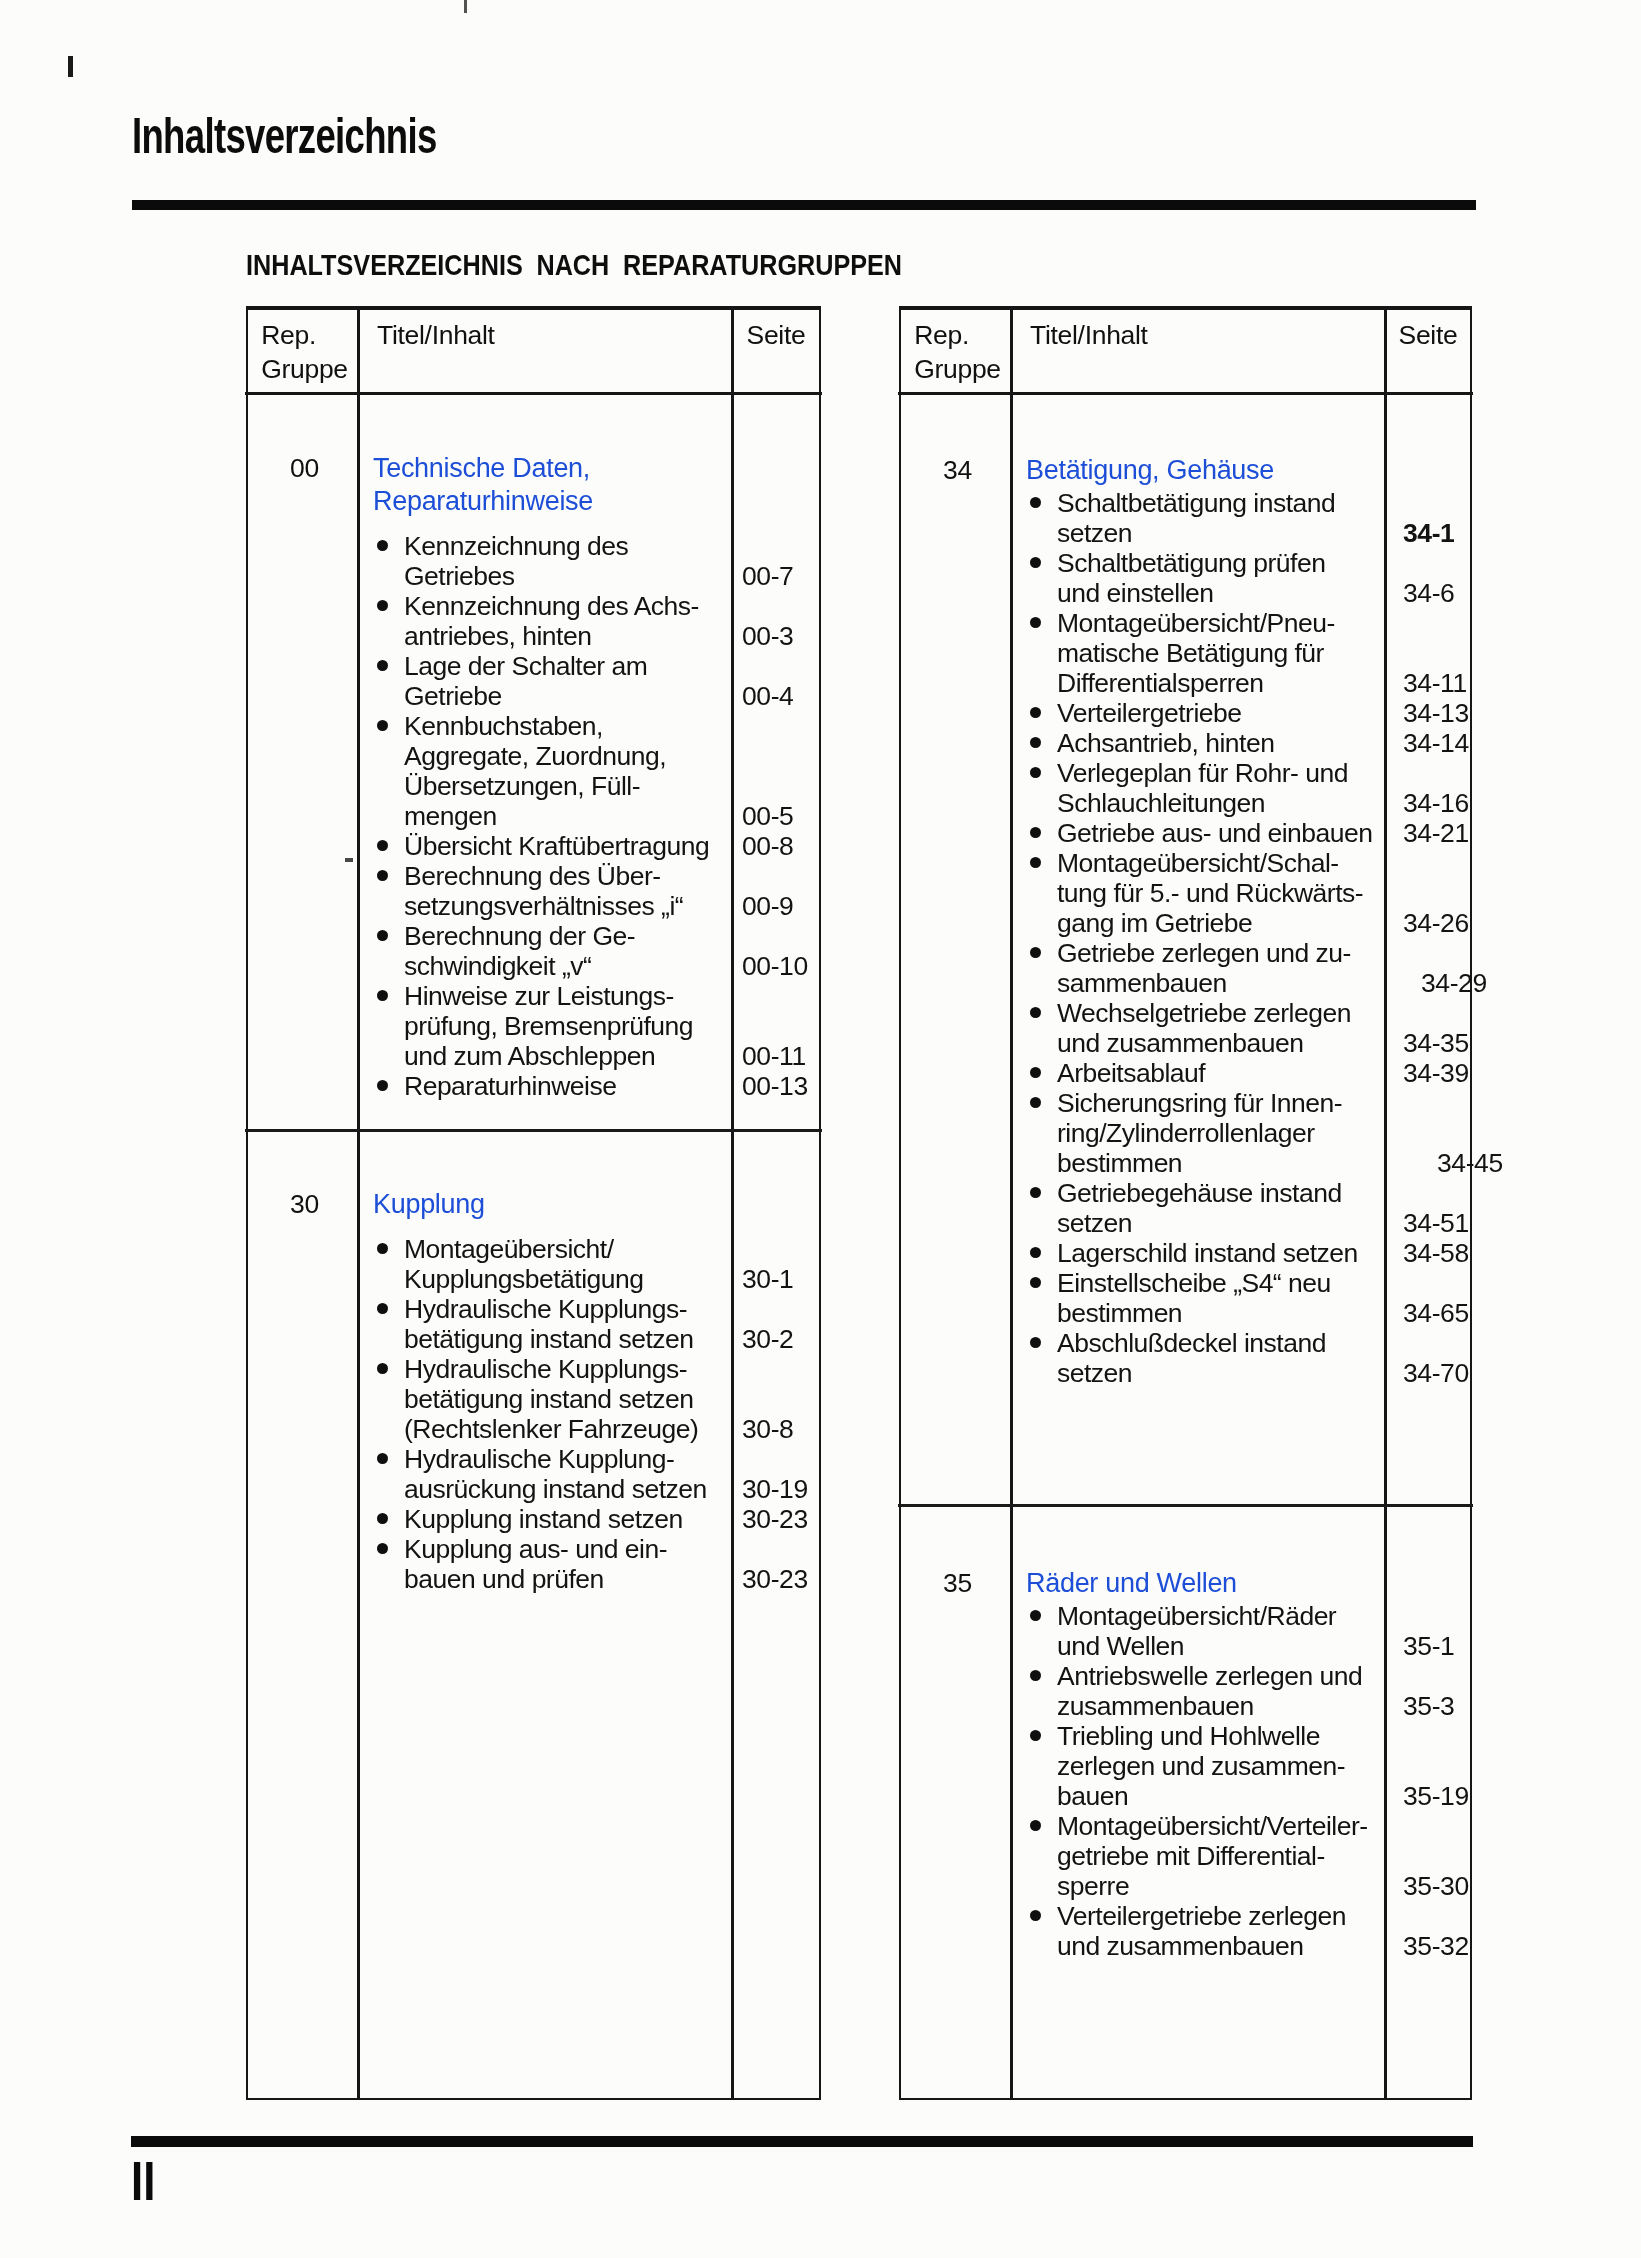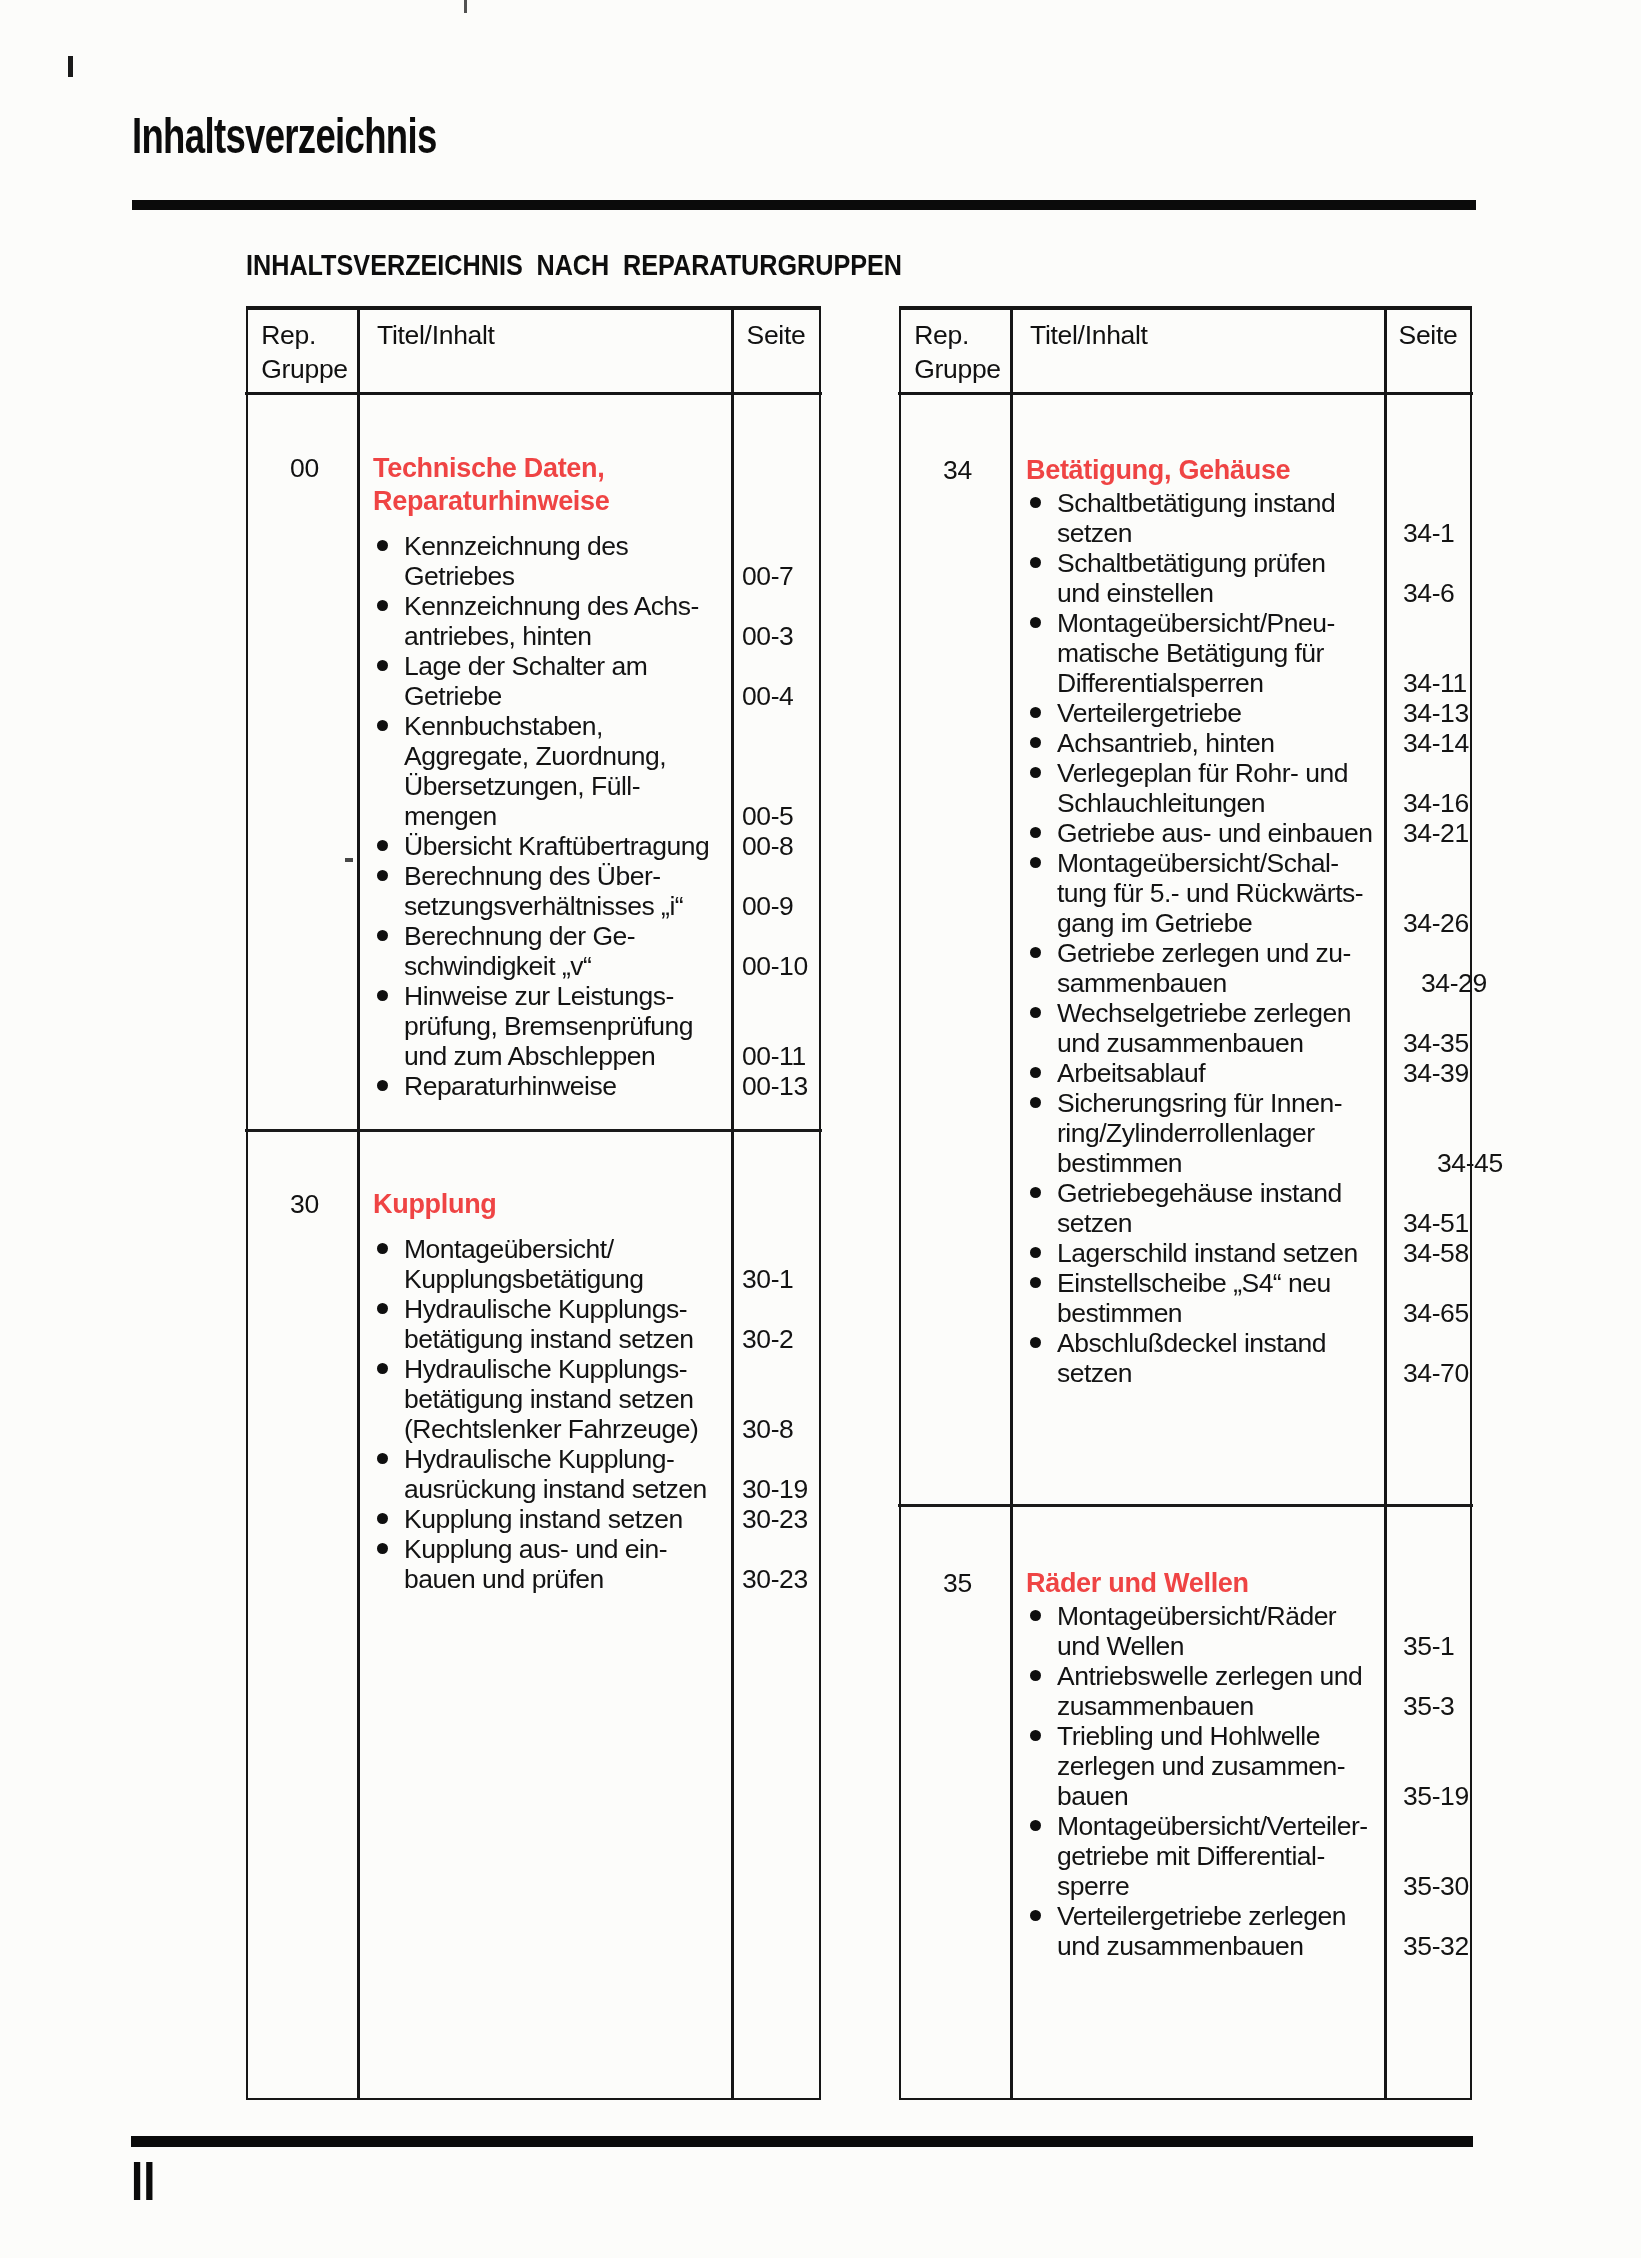--- a/index.html
+++ b/index.html
@@ -29,21 +29,21 @@
   .sec-divider{position:absolute;left:-2.6px;right:-2.6px;height:2.6px;background:#1a1a1a;}
 
   .hdr{position:absolute;top:8px;font-size:26.5px;line-height:34px;letter-spacing:-0.3px;white-space:nowrap;}
   .hdr-group{left:13.2px;}
   .hdr-title{left:129px;}
   .hdr-page{left:485px;right:0;text-align:center;}
 
   .section{position:absolute;left:0;right:0;}
   .gnum{position:absolute;left:0;width:113px;text-align:center;font-size:26.5px;line-height:33px;letter-spacing:-0.3px;}
   .content{position:absolute;left:125px;right:3.5px;}
-  .sec-title{font-weight:700;font-size:27px;line-height:33px;letter-spacing:-0.3px;white-space:nowrap;color:#ef4444;}
+  .sec-title{font-weight:400;font-size:27px;line-height:33px;letter-spacing:-0.3px;white-space:nowrap;color:#1d4ed8;}
   .line{position:relative;height:30px;line-height:30px;font-size:26.5px;
         letter-spacing:-0.5px;padding-left:31px;white-space:nowrap;color:#131313;}
   .bullet{position:absolute;left:3.5px;top:8.8px;width:11.5px;height:11.5px;border-radius:50%;background:#0f0f0f;}
   .pagenum{position:absolute;top:0;font-size:26.5px;letter-spacing:-0.4px;color:#131313;}
 
   .page-num{position:absolute;left:131px;top:2153px;font-size:56px;font-weight:700;line-height:56px;
             transform:scaleX(.78);transform-origin:0 0;color:#0a0a0a;}
 
   .artifact{position:absolute;background:#1a1a1a;}
   #art-corner{left:68px;top:56px;width:5.3px;height:21px;}
@@ -160,21 +160,21 @@
     </div>
     <div class="hdr hdr-title">Titel/Inhalt</div>
     <div class="hdr hdr-page">Seite</div>
   <div class="section" style="top: 144px;">
         <div class="gnum">34</div>
         <div class="content">
           <div class="sec-title">Betätigung, Gehäuse</div>
           <div style="margin-top: 0.9px;">
             <div class="item">
               <div class="line"><span class="bullet"></span>Schaltbetätigung instand</div>
-              <div class="line">setzen<span class="pagenum" style="left: 377px;">34-1</span></div>
+              <div class="line">setzen<span class="pagenum" style="left: 377px; font-weight: bold;">34-1</span></div>
             </div>
             <div class="item">
               <div class="line"><span class="bullet"></span>Schaltbetätigung prüfen</div>
               <div class="line">und einstellen<span class="pagenum" style="left: 377px;">34-6</span></div>
             </div>
             <div class="item">
               <div class="line"><span class="bullet"></span>Montageübersicht/Pneu-</div>
               <div class="line">matische Betätigung für</div>
               <div class="line">Differentialsperren<span class="pagenum" style="left: 377px;">34-11</span></div>
             </div>

